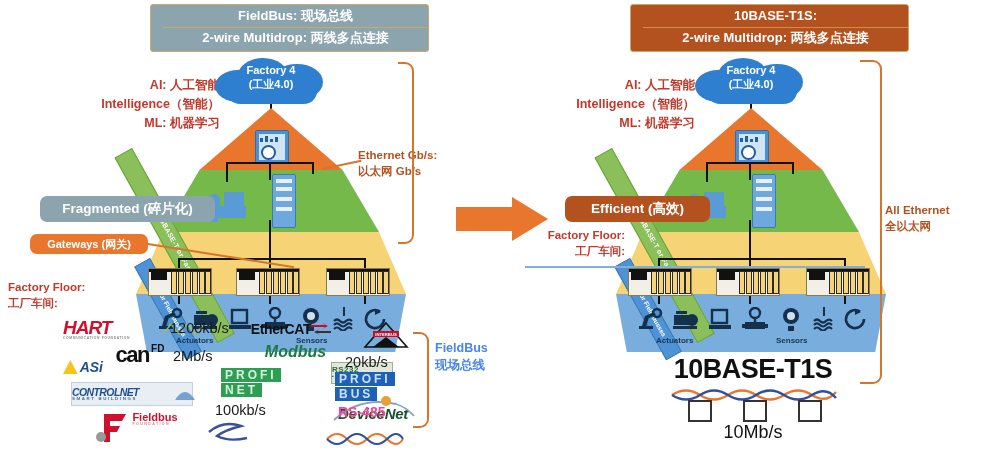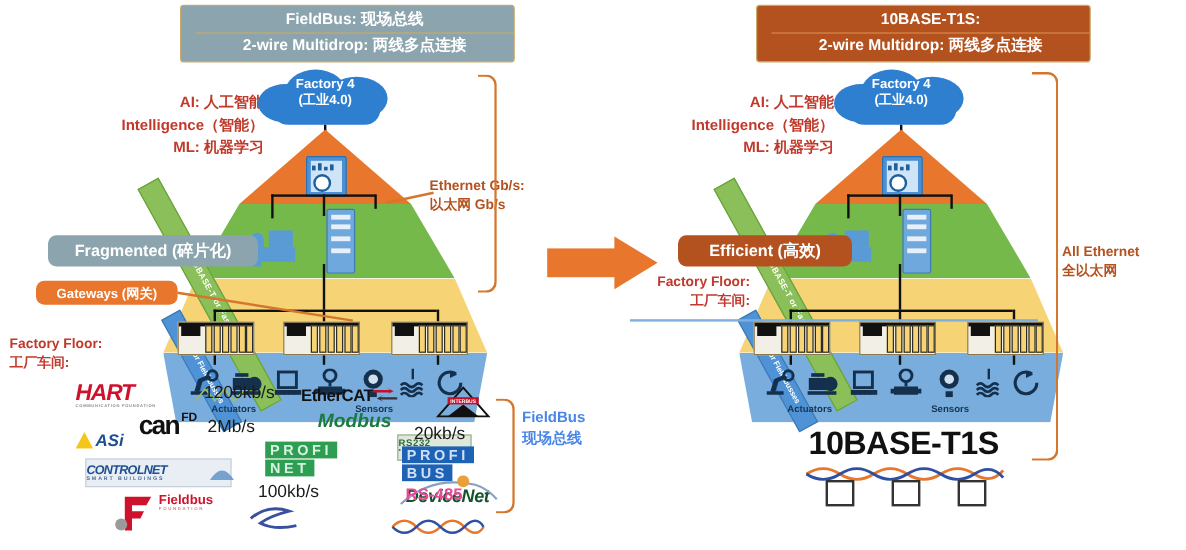--- a/index.html
+++ b/index.html
@@ -594,13 +594,14 @@
   <div class="big">10BASE-T1S</div>
   <div class="wavewrap">
     <svg style="position:absolute;left:22px;top:0;width:168px;height:18px;" viewBox="0 0 168 18">
       <path d="M2 9 Q16 0 30 9 T58 9 T86 9 T114 9 T142 9 T166 6" fill="none" stroke="#e8762c" stroke-width="2.4"></path>
       <path d="M2 9 Q16 18 30 9 T58 9 T86 9 T114 9 T142 9 T166 12" fill="none" stroke="#2f4fa0" stroke-width="2.4"></path>
     </svg>
     <div class="node" style="left:40px;"></div>
     <div class="node" style="left:95px;"></div>
     <div class="node" style="left:150px;"></div>
   </div>
+  <div class="spd">10Mb/s</div>
 </div>
 
 </body></html>

